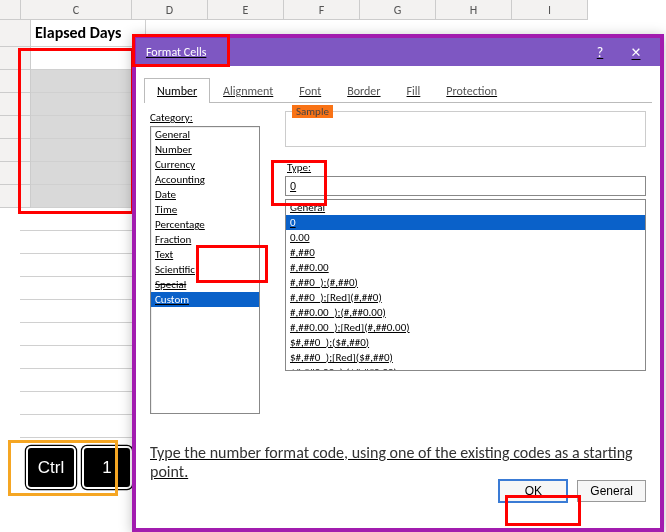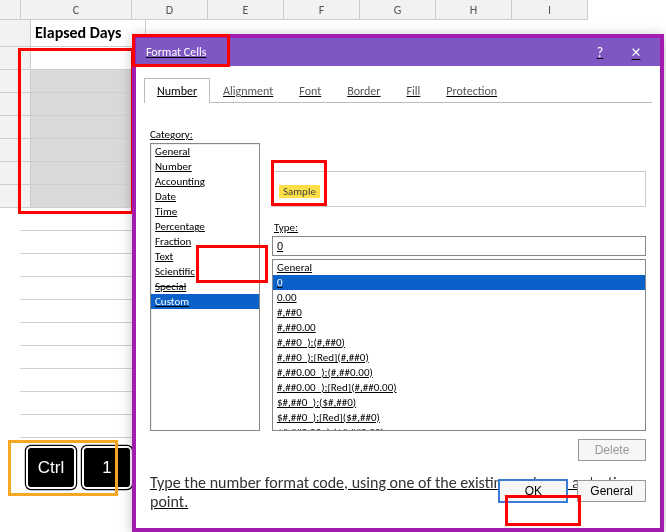--- a/index.html
+++ b/index.html
@@ -153,23 +153,22 @@
   }
   .tab.active {
     border-color: #bbb;
     background: #fff;
     color: #000;
   }
 
   .dlg-body {
     display: flex;
     padding: 8px 14px 0 14px;
-    gap: 12px;
+    gap: 25px;
     height: 320px;
-    align-items: flex-end;
   }
 
   .cat-col { width: 110px; }
   .cat-label { font-size: 11px; margin-bottom: 2px; }
   .cat-list {
     border: 1px solid #888;
     height: 286px;
     overflow: hidden;
     background: #fff;
     font-size: 11px;
@@ -185,25 +184,24 @@
     border-radius: 0;
     position: relative;
     padding: 12px 8px 8px 8px;
     margin-bottom: 10px;
     height: 14px;
   }
   .sample-legend {
     position: absolute;
     top: -7px;
     left: 6px;
-    background: #fde047;
+    background: #f97316;
     padding: 0 4px;
     font-size: 11px;
     color: #444;
-    margin-top: 20px;
   }
 
   .type-label { font-size: 11px; margin: 4px 0 2px 2px; }
   .type-input {
     width: 100%;
     box-sizing: border-box;
     border: 1px solid #888;
     font-size: 11px;
     padding: 2px 4px;
     height: 20px;
@@ -370,20 +368,21 @@
     <div class="tab">Fill</div>
     <div class="tab">Protection</div>
   </div>
 
   <div class="dlg-body">
     <div class="cat-col">
       <div class="cat-label">Category:</div>
       <div class="cat-list">
         <div class="cat-item">General</div>
         <div class="cat-item">Number</div>
+        <div class="cat-item">Currency</div>
         <div class="cat-item">Accounting</div>
         <div class="cat-item">Date</div>
         <div class="cat-item">Time</div>
         <div class="cat-item">Percentage</div>
         <div class="cat-item">Fraction</div>
         <div class="cat-item">Text</div>
         <div class="cat-item">Scientific</div>
         <div class="cat-item strike">Special</div>
         <div class="cat-item sel">Custom</div>
       </div>
@@ -407,23 +406,20 @@
         <div class="fmt-item">#,##0_);[Red](#,##0)</div>
         <div class="fmt-item">#,##0.00_);(#,##0.00)</div>
         <div class="fmt-item">#,##0.00_);[Red](#,##0.00)</div>
         <div class="fmt-item">$#,##0_);($#,##0)</div>
         <div class="fmt-item">$#,##0_);[Red]($#,##0)</div>
         <div class="fmt-item">$#,##0.00_);($#,##0.00)</div>
       </div>
     </div>
   </div>
 
-  <div class="delete-row">
-    <button class="btn disabled">Delete</button>
-  </div>
 
   <div class="hint">Type the number format code, using one of the existing codes as a starting point.</div>
 
   <div class="dlg-footer">
     <button class="btn focus">OK</button>
     <button class="btn">General</button>
   </div>
 </div>
 
 <div class="red-box" style="top:34px;left:132px;width:92px;height:27px"></div>

